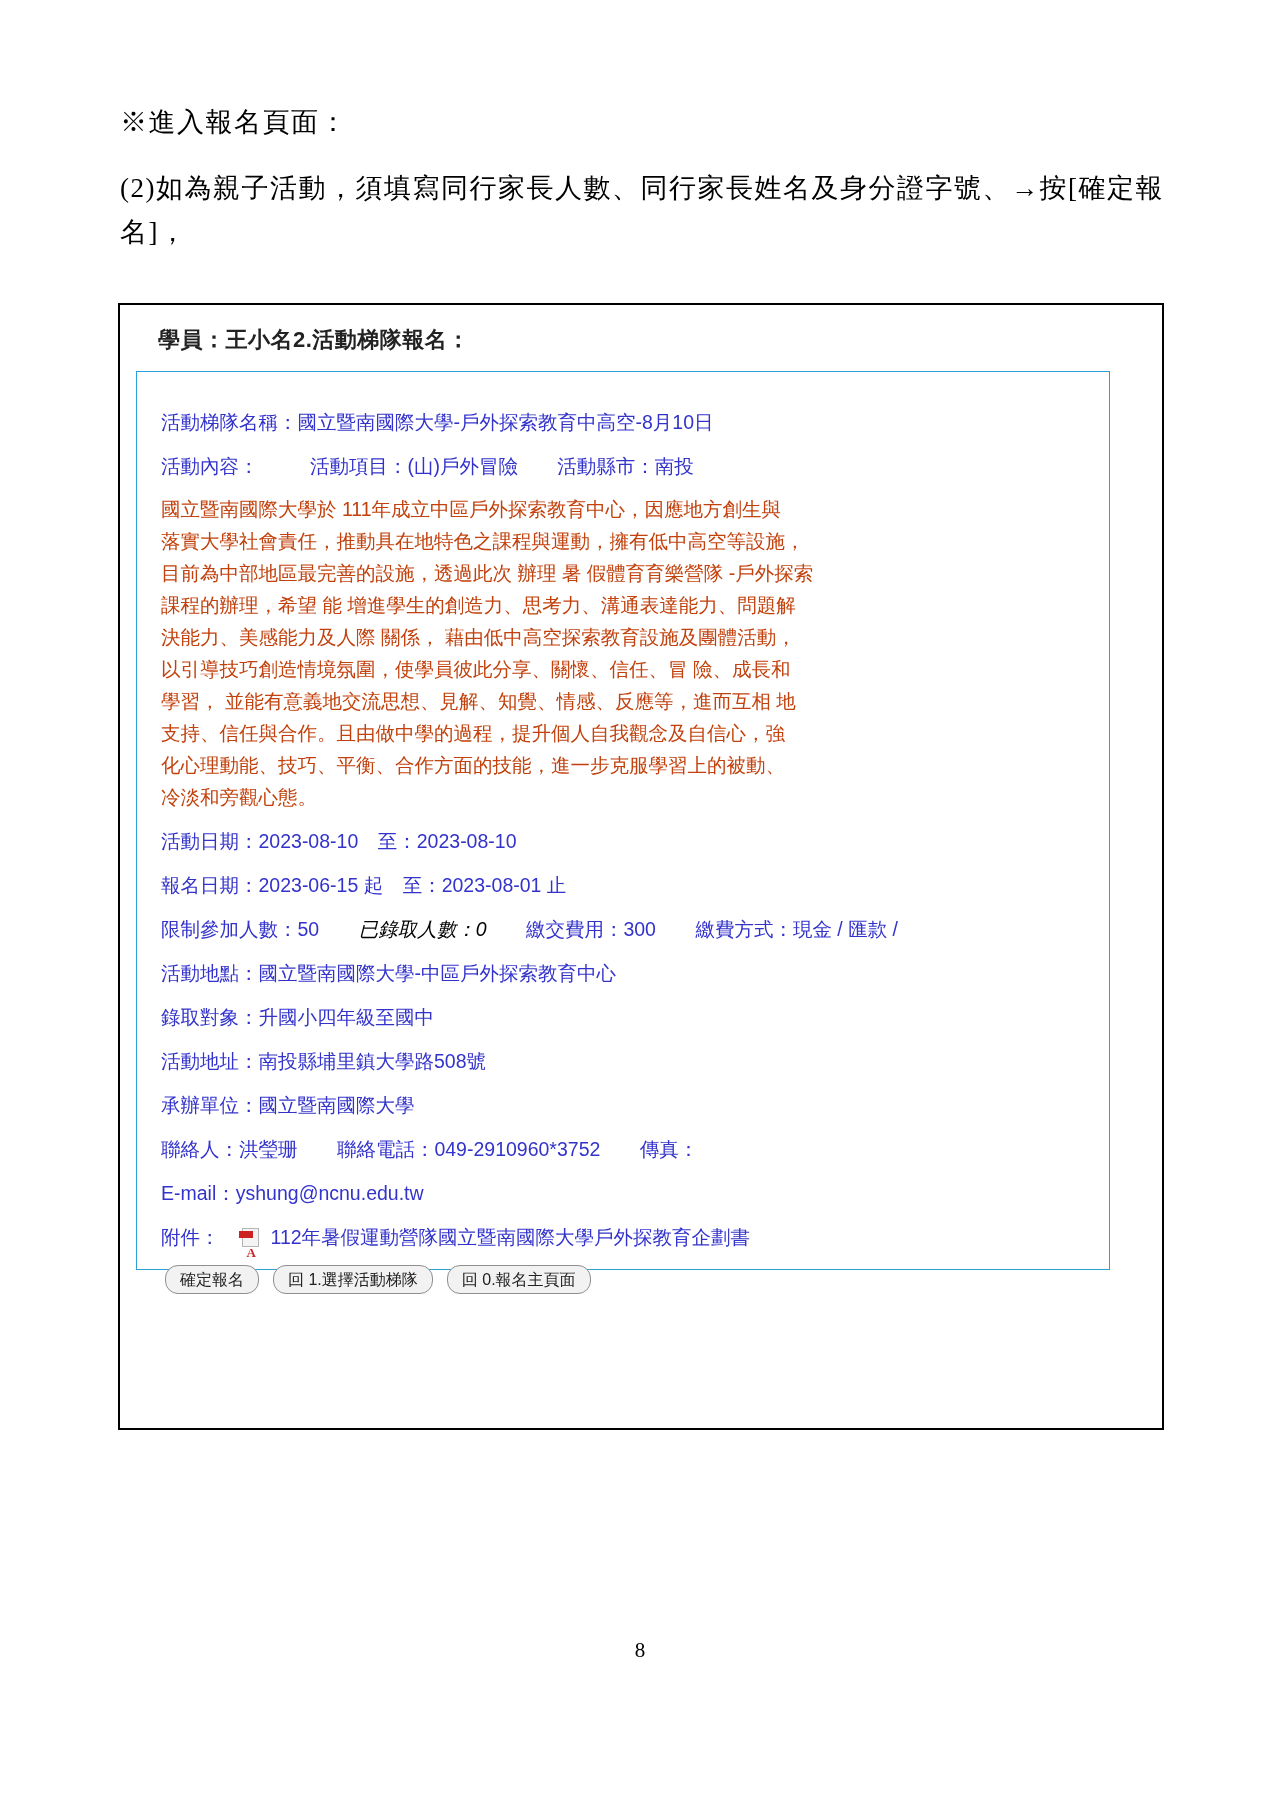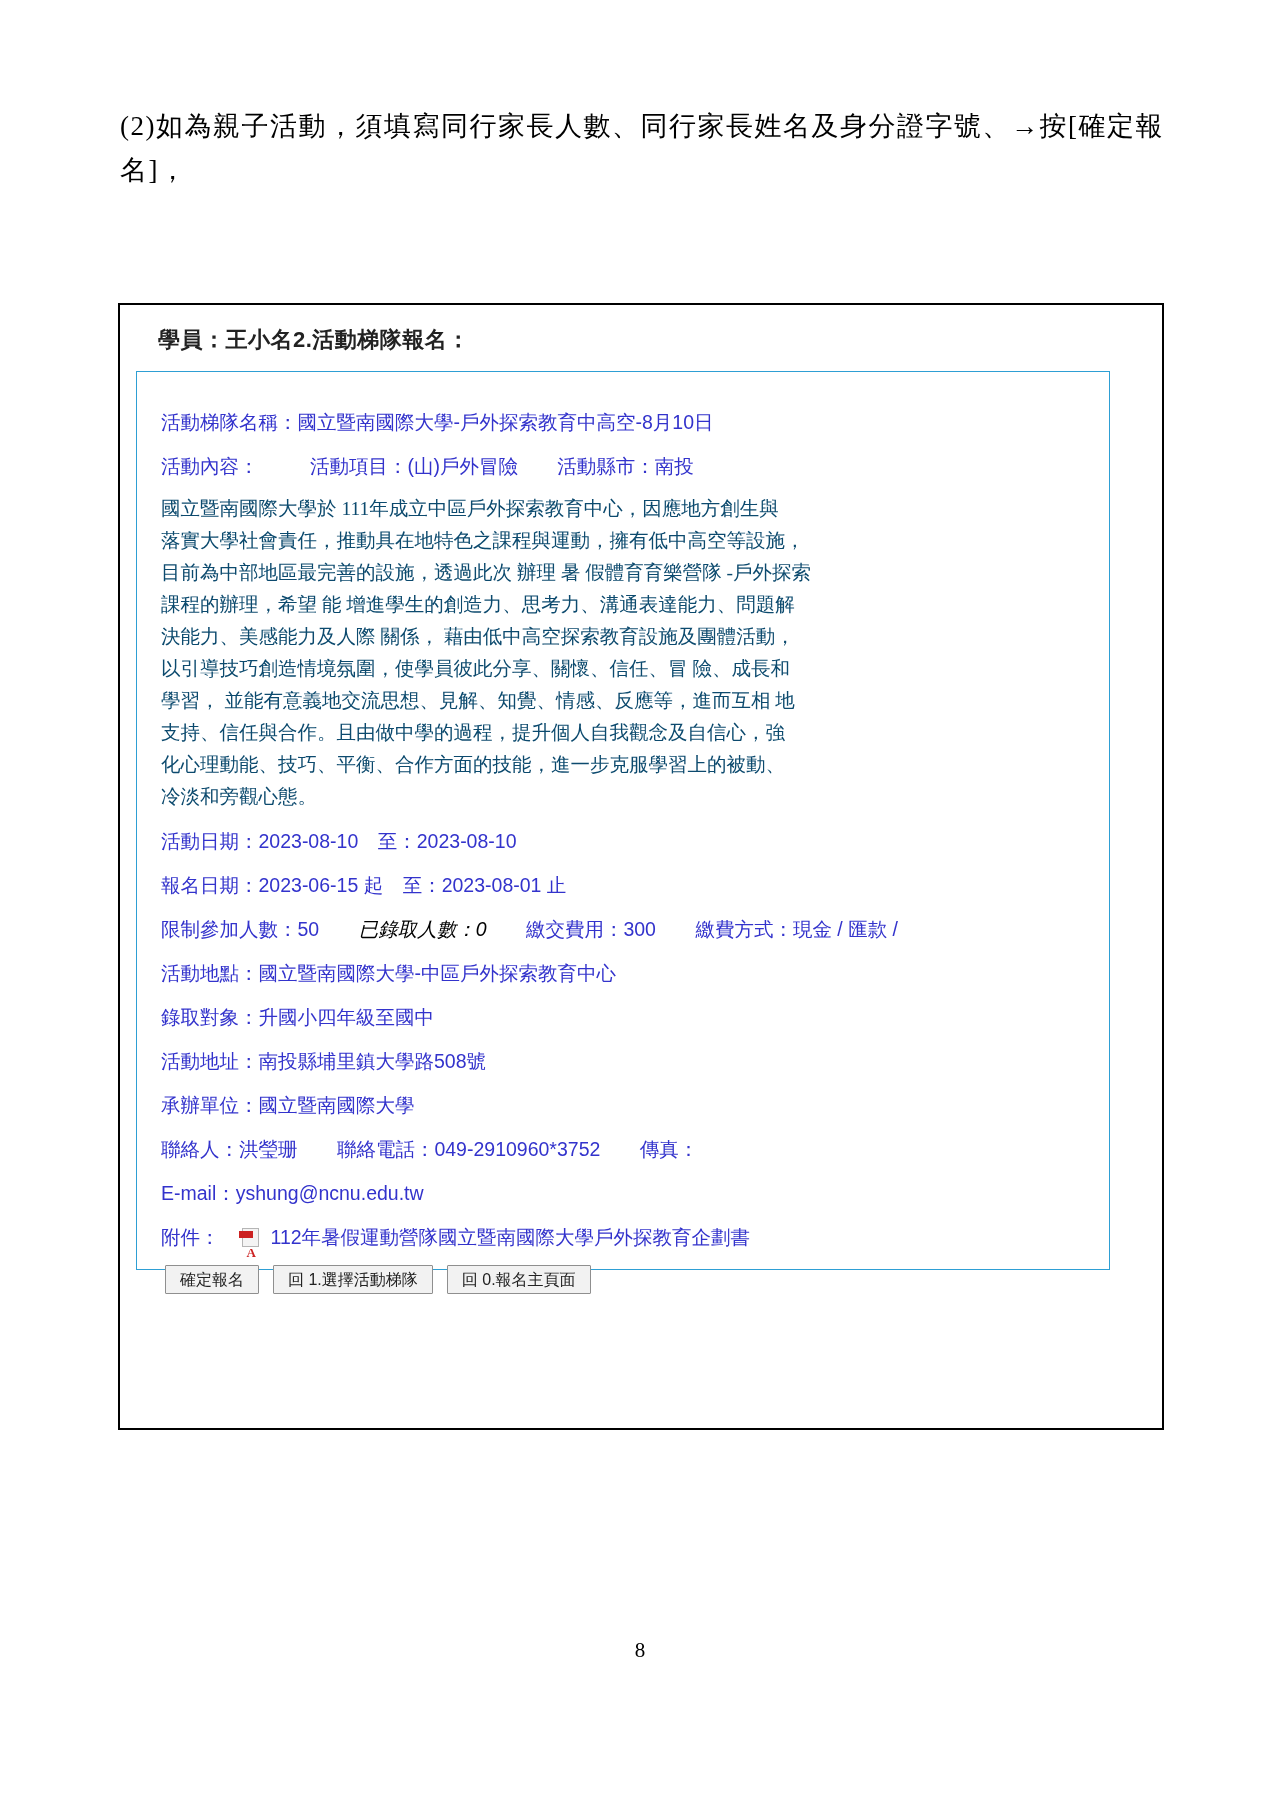--- a/index.html
+++ b/index.html
@@ -60,26 +60,25 @@
     font-size: 19.5px;
     line-height: 44px;
     white-space: nowrap;
   }
   .blue { color: #3333CC; }
   .red  { color: #000000; font-style: italic; }
   .gap-l { margin-left: 34px; }
   .gap-xl { margin-left: 46px; }
 
   .description {
-    color: #0c4a6e;
+    color: #c2410c;
     font-size: 19.5px;
     line-height: 32px;
     white-space: pre-line;
     margin: 5px 0 6px 0;
-    font-family: Liberation Serif, serif;
   }
 
   .attachment-row { display: flex; align-items: center; }
   .pdf-icon {
     display: inline-block;
     width: 17px; height: 19px;
     margin: 0 12px 0 22px;
     position: relative;
     background: #f4f4f4;
     border: 1px solid #b5b5b5;
@@ -113,21 +112,21 @@
     top: 960px;
     display: flex;
     gap: 14px;
   }
   .form-btn {
     font-family: "Liberation Sans", sans-serif;
     font-size: 16px;
     color: #222;
     background: #f2f2f2;
     border: 1px solid #8f8f8f;
-    border-radius: 1px;
+    border-radius: 13px;
     padding: 4px 14px;
     height: 29px;
     cursor: pointer;
   }
 
   
   .page-number {
     position: absolute;
     top: 1638px;
     left: 0;
@@ -135,20 +134,21 @@
     text-align: center;
     font-family: "Liberation Serif", serif;
     font-size: 21px;
     color: #000;
   }
 </style>
 </head>
 <body>
 
 <div class="instructions">
+  <div class="heading">※進入報名頁面：</div>
   <div class="step">(2)如為親子活動，須填寫同行家長人數、同行家長姓名及身分證字號、→按[確定報名]，</div>
 </div>
 
 <div class="report-frame">
   <div class="form-title">學員：王小名2.活動梯隊報名：</div>
 
   <div class="detail-panel">
     <div class="row blue">活動梯隊名稱：國立暨南國際大學-戶外探索教育中高空-8月10日</div>
 
     <div class="row blue">

